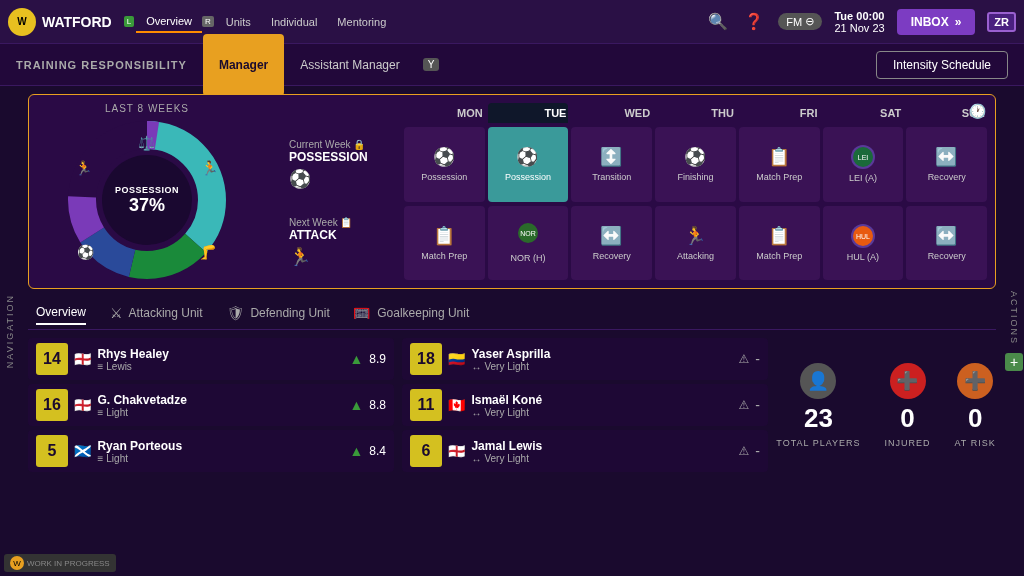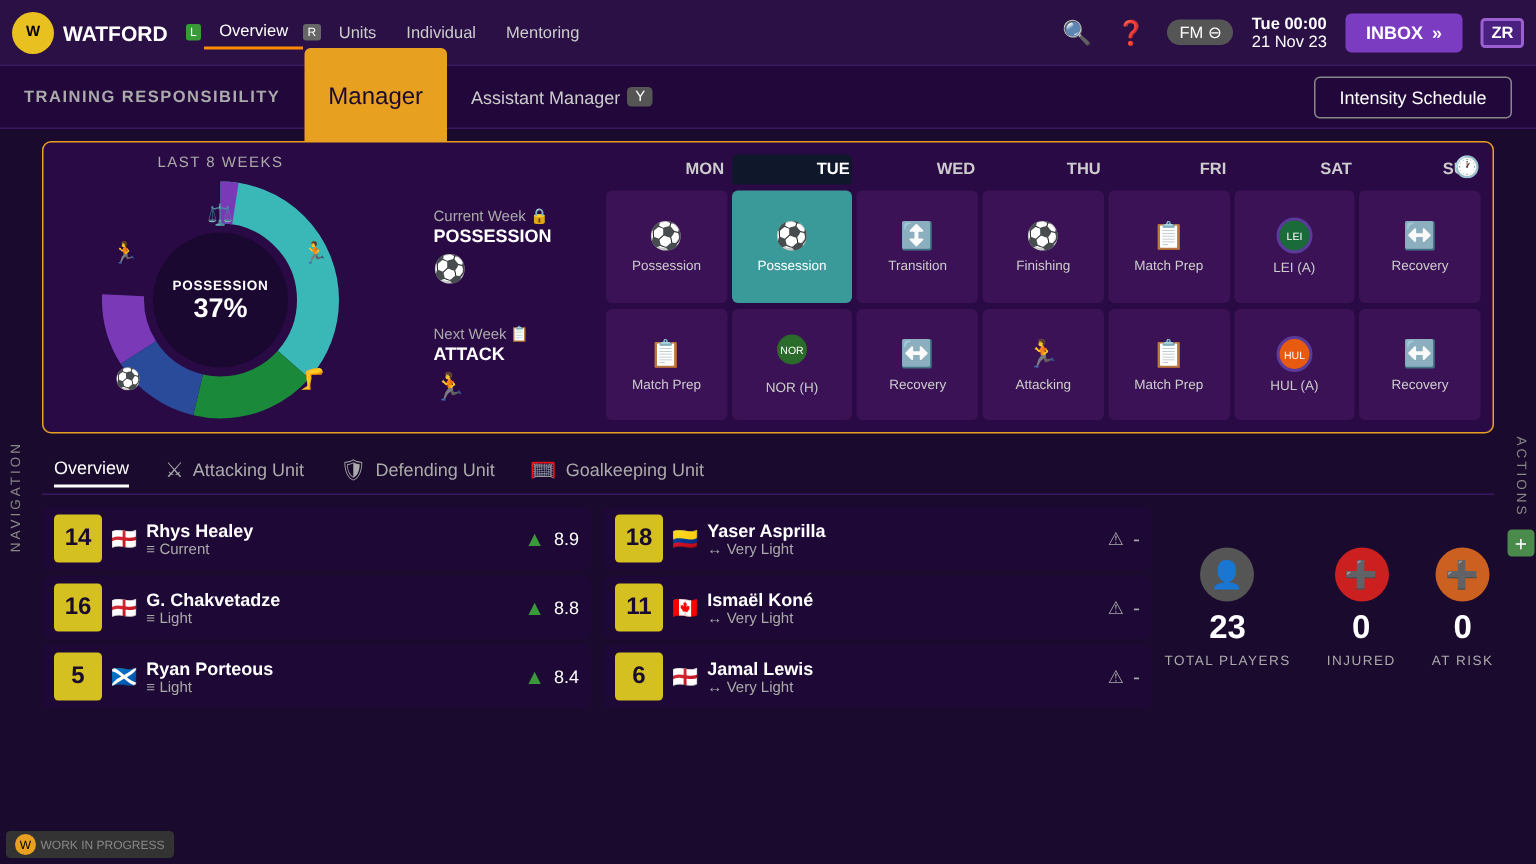--- a/index.html
+++ b/index.html
@@ -137,38 +137,38 @@
     .training-label {
       font-size: 11px;
       color: #aaa;
       font-weight: bold;
       letter-spacing: 1px;
       text-transform: uppercase;
     }
     .tab-btn {
       padding: 24px 16px;
       border-radius: 4px;
-      font-size: 16px;
-      font-weight: normal;
+      font-size: 12px;
+      font-weight: bold;
       cursor: pointer;
       border: none;
     }
     .tab-btn.active {
       background: #e8a020;
       color: #1a0a2e;
     }
     .assistant-btn {
       background: transparent;
       color: #ccc;
       border: none;
       font-size: 12px;
       cursor: pointer;
       display: flex;
       align-items: center;
-      gap: 5px;
+      gap: 23px;
     }
     .key-badge {
       background: #555;
       color: #fff;
       border-radius: 3px;
       padding: 1px 5px;
       font-size: 10px;
     }
     .intensity-btn {
       margin-left: auto;
@@ -508,21 +508,21 @@
       border-radius: 50%;
       display: flex;
       align-items: center;
       justify-content: center;
       font-size: 18px;
     }
     .stat-icon-circle.gray { background: #555; }
     .stat-icon-circle.red { background: #cc2020; }
     .stat-icon-circle.orange { background: #cc6020; }
     .stat-number {
-      font-size: 22px;
+      font-size: 26px;
       font-weight: bold;
       color: #fff;
     }
     .stat-label {
       font-size: 9px;
       color: #aaa;
       text-align: center;
       text-transform: uppercase;
       letter-spacing: 1px;
     }
@@ -774,21 +774,21 @@
   <div class="bottom-section">
 
     <div class="players-left">
       <div class="player-row">
         <div class="player-number">14</div>
         <span class="flag">🏴󠁧󠁢󠁥󠁮󠁧󠁿</span>
         <div class="player-info">
           <span class="player-name">Rhys Healey</span>
           <span class="player-intensity">
             <span>≡</span>
-            <span>Current</span>
+            <span>Lewis</span>
           </span>
         </div>
         <div class="player-stats">
           <span class="up-arrow">▲</span>
           <span class="rating">8.9</span>
         </div>
       </div>
       <div class="player-row">
         <div class="player-number">16</div>
         <span class="flag">🏴󠁧󠁢󠁥󠁮󠁧󠁿</span>

